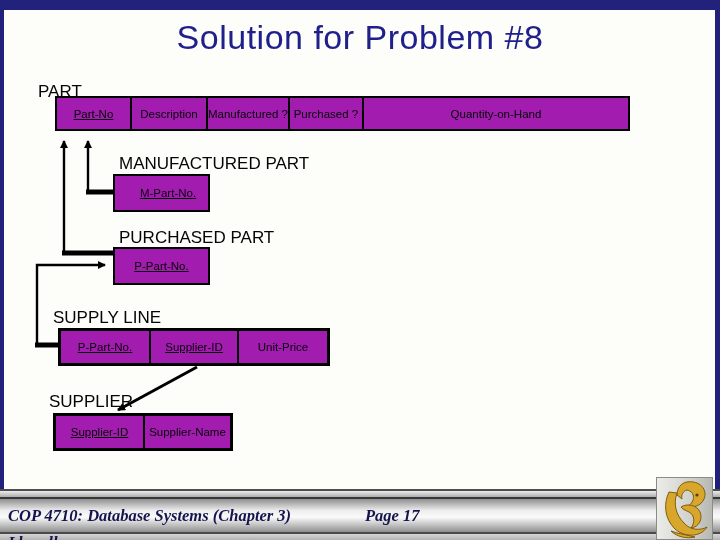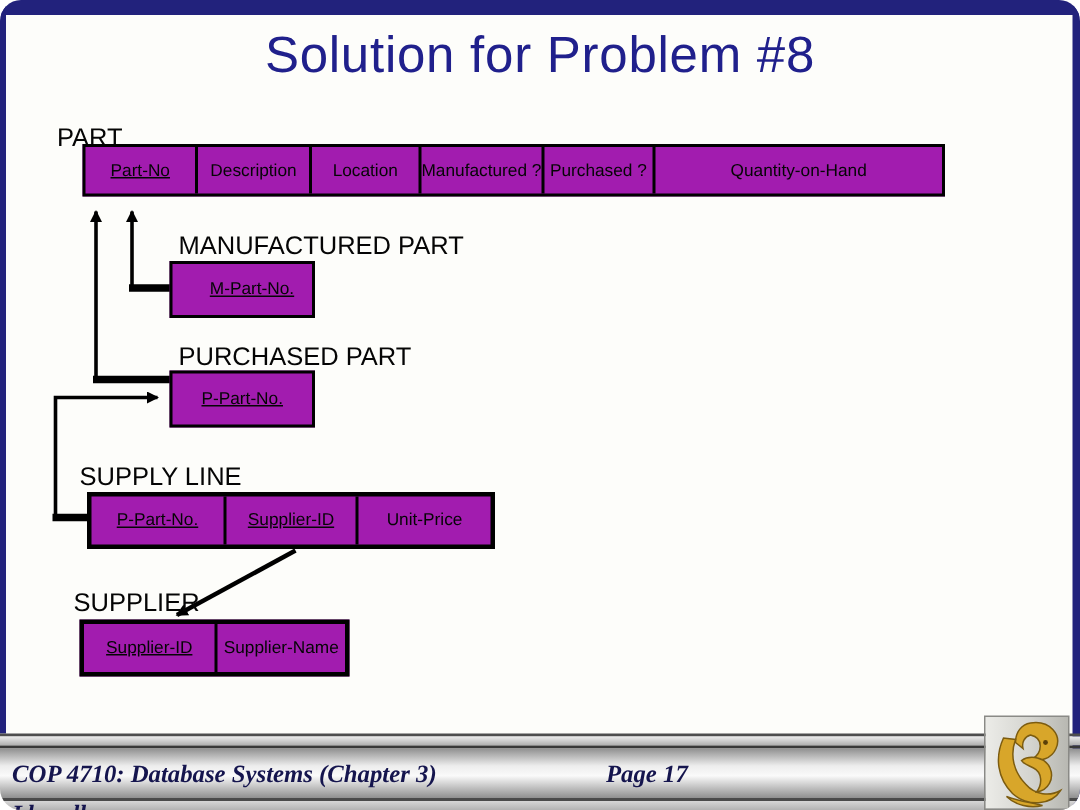--- a/index.html
+++ b/index.html
@@ -1,18 +1,18 @@
 <!DOCTYPE html>
 <html><head>
 <meta charset="utf-8">
 <style>
   html,body { margin:0; padding:0; background:#ffffff; }
   .slide {
     position:relative; width:720px; height:540px; overflow:hidden;
-    background:#fdfdfa; font-family:"Liberation Sans", sans-serif;border-radius:14px;
+    background:#fdfdfa; font-family:"Liberation Sans", sans-serif;
   }
   
   .topbar   { position:absolute; left:0; top:0; width:720px; height:10px; background:#22227c; }
   .leftbar  { position:absolute; left:0; top:0; width:4px; height:489px; background:#22227c; }
   .rightbar { position:absolute; right:0; top:0; width:5px; height:540px; background:#22227c; }
 
   .title {
     position:absolute; left:0; top:18px; width:720px; text-align:center;
     font-size:34px; color:#20208c; letter-spacing:0.5px;
   }
@@ -42,21 +42,21 @@
   .fbMain { top:10px; height:33px;
     background:linear-gradient(180deg,#909090 0%,#ededed 35%,#fafafa 55%,#8f8f8f 100%); }
   .fb5 { top:43px; height:2px; background:#4a4a4a; }
   .fb6 { top:45px; height:6px; background:linear-gradient(180deg,#d6d6d6,#b3b3b3); }
   .ftext {
     position:absolute; top:10px; height:33px; display:flex; align-items:center;
     font-family:"Liberation Serif", serif; font-weight:bold; font-style:italic;
     font-size:16.5px; color:#15154e; white-space:nowrap;
   }
   .ft-course { left:8px;text-align:center; }
-  .ft-page   { left:404px; }
+  .ft-page   { left:365px; }
   .ft-copy   { left:515px; }
   .ft-wrap {
     position:absolute; left:8px; top:44px; height:20px;
     font-family:"Liberation Serif", serif; font-weight:bold; font-style:italic;
     font-size:16.5px; color:#15154e; white-space:nowrap;
   }
 
   .logo-panel {
     position:absolute; left:656px; top:477px; width:57px; height:63px;
     background:linear-gradient(90deg,#ecece8 0%,#d4d4cf 55%,#b8b8b2 100%);
@@ -91,21 +91,20 @@
     <path d="M37 346 L37 265 L105 265" stroke="#000" stroke-width="2.4" fill="none" marker-end="url(#arr)"></path>
     <path d="M35 345 H59" stroke="#000" stroke-width="5" fill="none"></path>
 
     <path d="M197 367 L118 410" stroke="#000" stroke-width="3" fill="none" marker-end="url(#arr)"></path>
   </svg>
 
   <div class="lbl" style="left:38px; top:82px;">PART</div>
   <div class="tbl" style="left:55px; top:96px; width:575px; height:35px;">
     <div class="cell key" style="flex:0 0 73px;">Part-No</div>
     <div class="cell" style="flex:0 0 76px;">Description</div>
-    <div class="cell" style="flex:0 0 73px;">Location</div>
     <div class="cell" style="flex:0 0 74px;">Manufactured ?</div>
     <div class="cell" style="flex:0 0 74px;">Purchased ?</div>
     <div class="cell" style="flex:1 1 auto;">Quantity-on-Hand</div>
   </div>
 
   <div class="lbl" style="left:119px; top:154px;">MANUFACTURED PART</div>
   <div class="tbl" style="left:113px; top:174px; width:97px; height:38px;">
     <div class="cell key" style="flex:1 1 auto;padding-left:13px;">M-Part-No.</div>
   </div>
 

